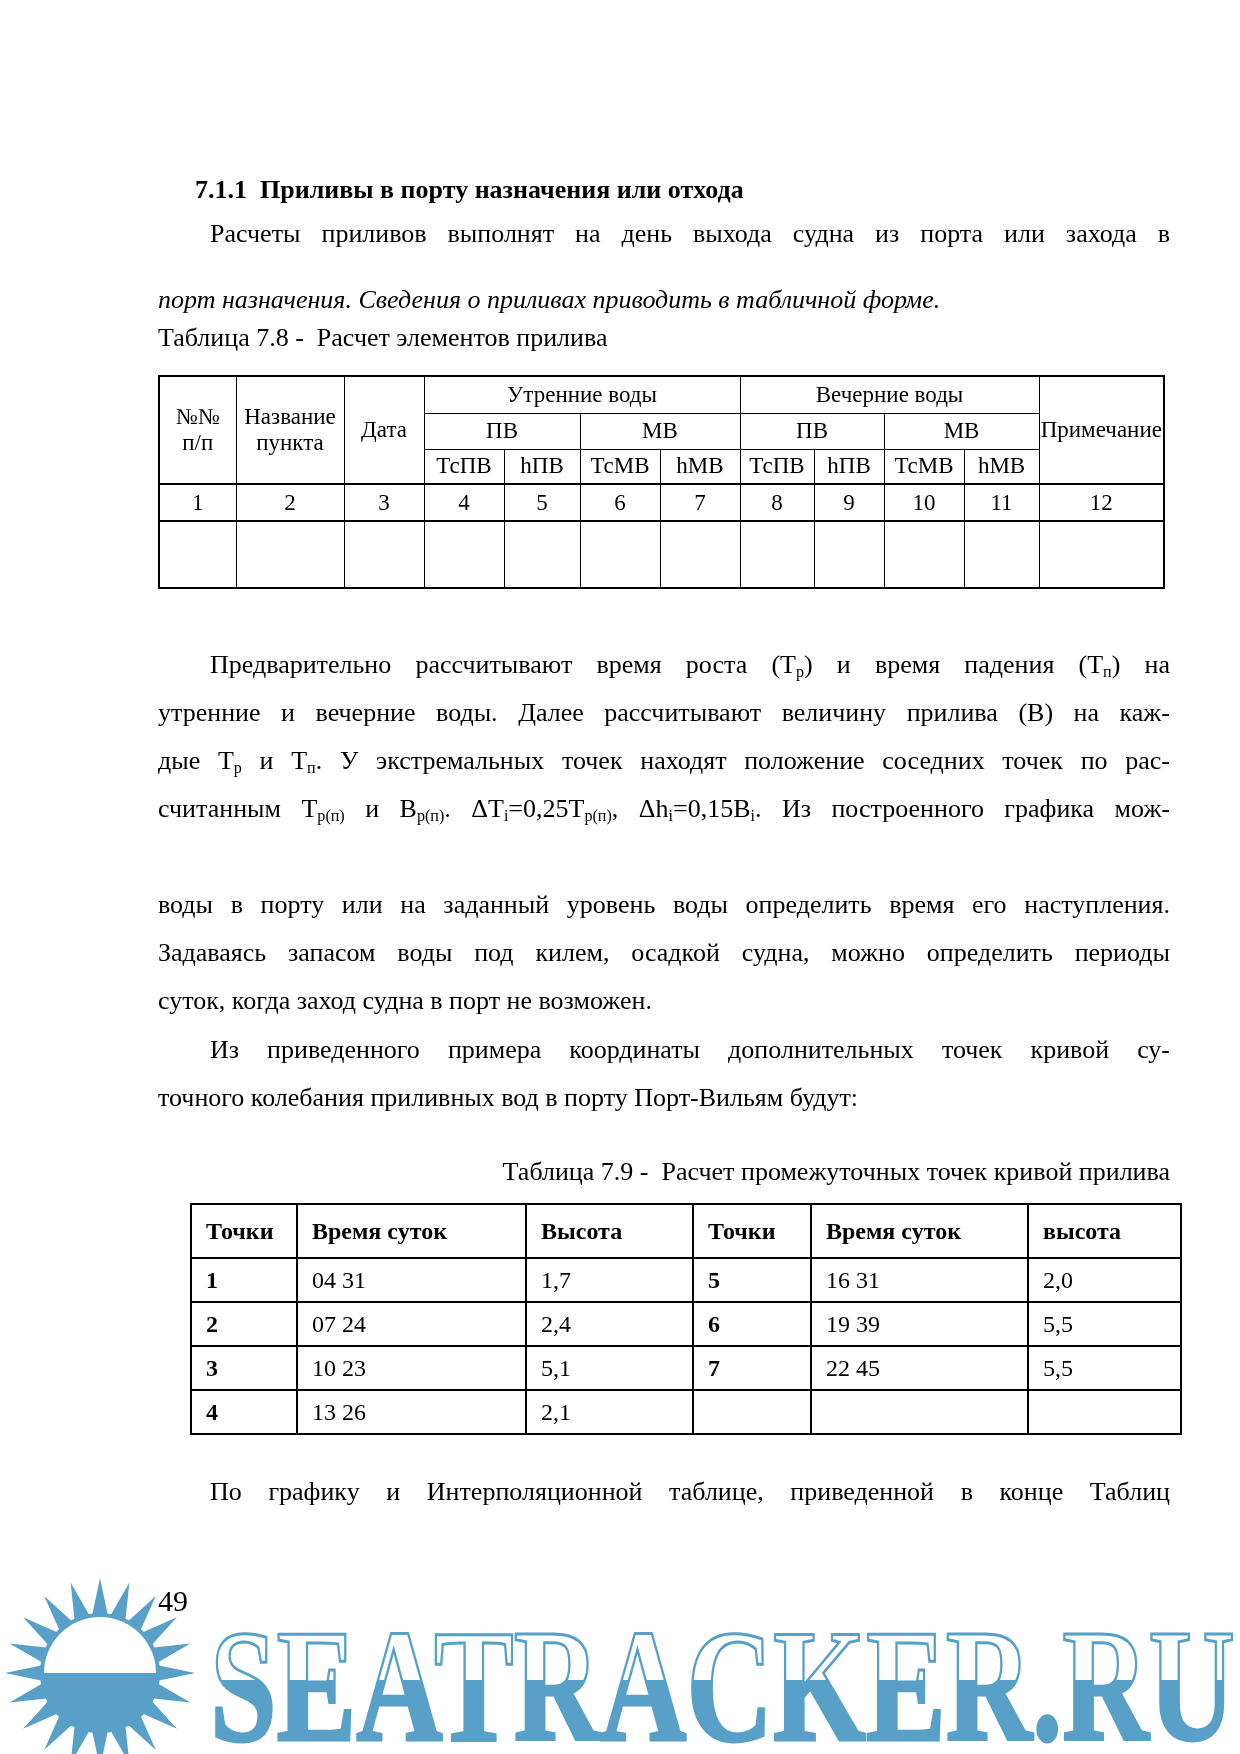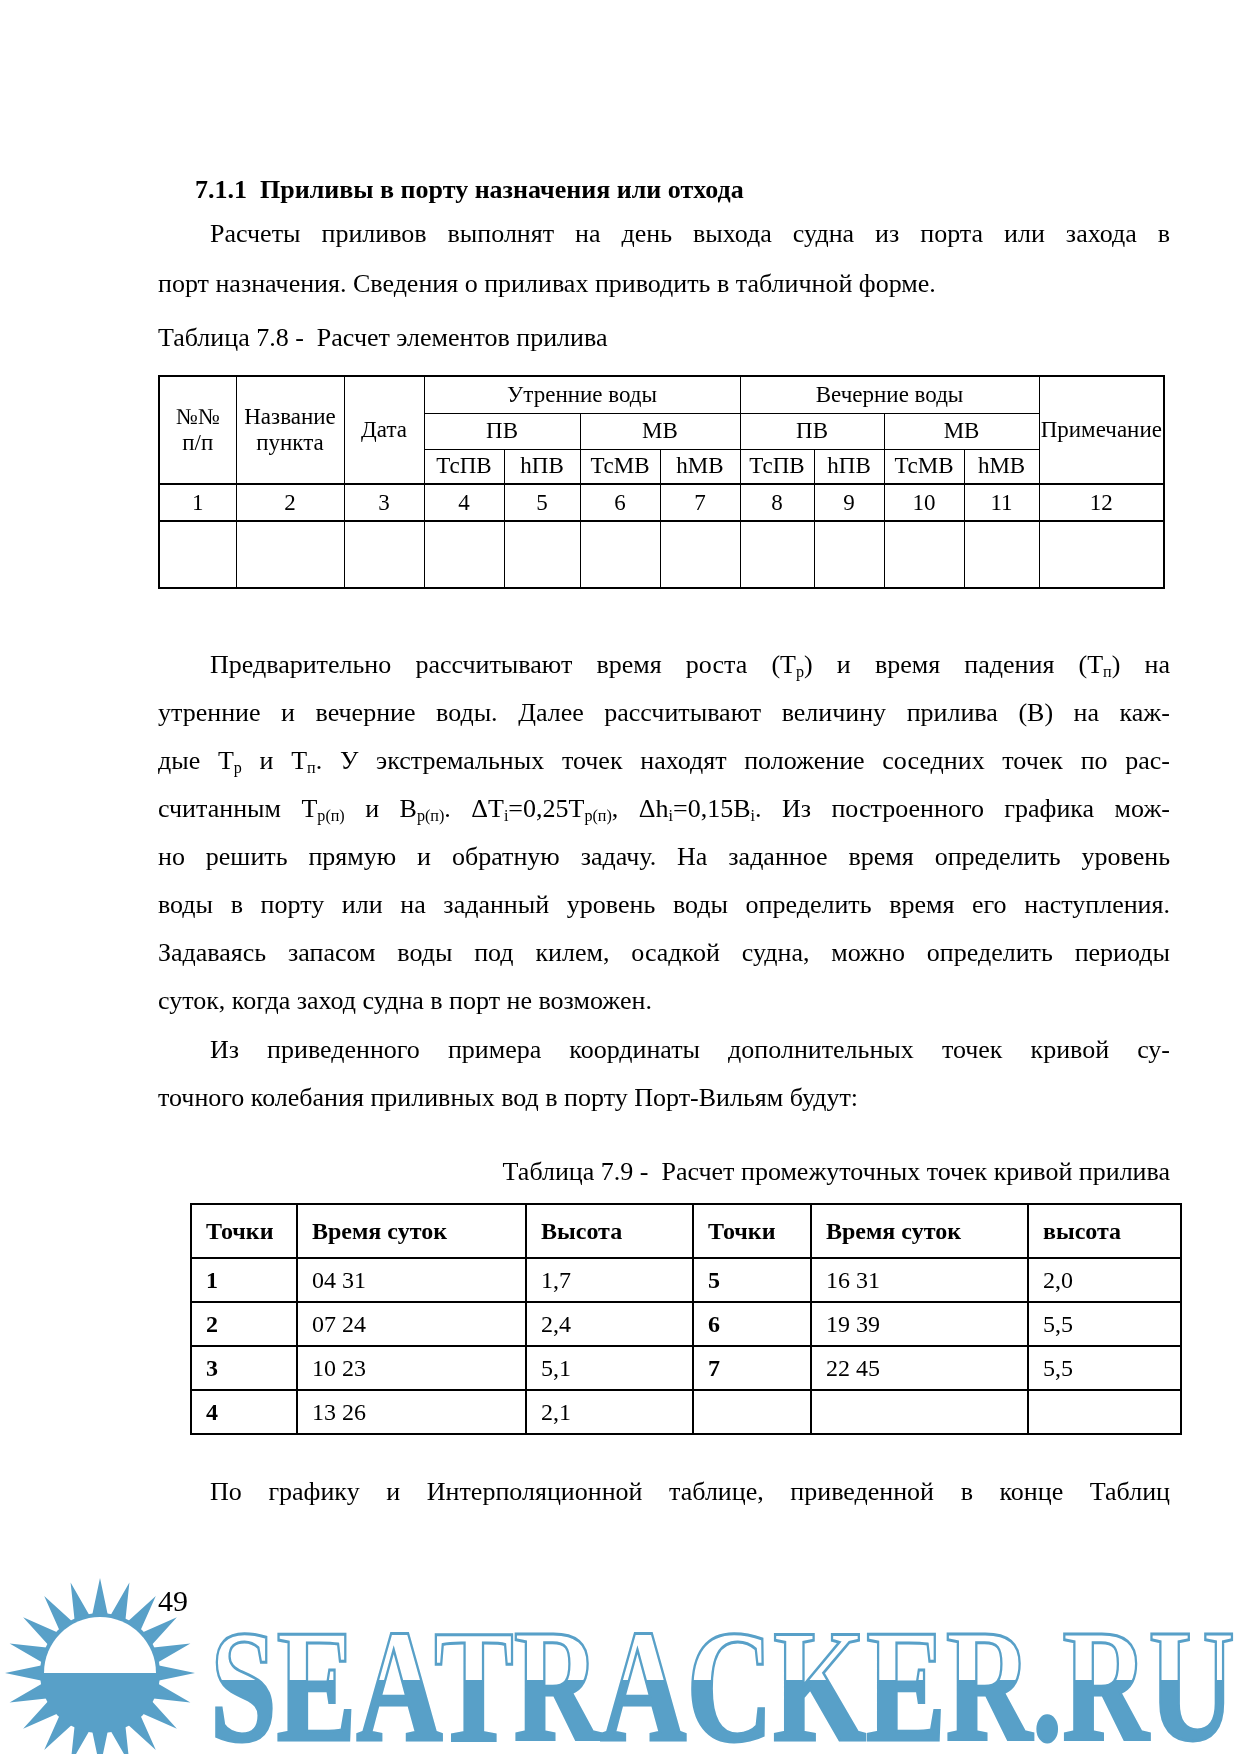--- a/index.html
+++ b/index.html
@@ -196,25 +196,24 @@
     </defs>
     <g>
       <polygon id="sunrays" fill="#58a0c8" points="100.0,13.0 108.6,53.7 129.4,17.6 125.0,59.0 155.8,31.1 138.9,69.1 176.9,52.2 149.0,83.0 190.4,78.6 154.3,99.4 195.0,108.0 154.3,116.6 190.4,137.4 149.0,133.0 176.9,163.8 138.9,146.9 155.8,184.9 125.0,157.0 129.4,198.4 108.6,162.3 100.0,203.0 91.4,162.3 70.6,198.4 75.0,157.0 44.2,184.9 61.1,146.9 23.1,163.8 51.0,133.0 9.6,137.4 45.7,116.6 5.0,108.0 45.7,99.4 9.6,78.6 51.0,83.0 23.1,52.2 61.1,69.1 44.2,31.1 75.0,59.0 70.6,17.6 91.4,53.7"></polygon>
       <circle cx="100" cy="108" r="60" fill="#58a0c8"></circle>
       <path d="M 44,108 A 56 56 0 0 1 156,108 Z" fill="#ffffff"></path>
     </g>
     <text id="wmtext" x="210" y="175" textLength="1025" lengthAdjust="spacingAndGlyphs" font-family="Liberation Serif, DejaVu Serif, serif" font-weight="bold" font-size="160" fill="url(#wmgrad)" stroke="#58a0c8" stroke-width="3">SEATRACKER.RU</text>
   </svg>
 
 <div class="line just indent" style="top: 210px;">Расчеты приливов выполнят на день выхода судна из порта или захода в</div>
-    <div class="line" style="top: 260px;">порт назначения. Сведения о приливах приводить в табличной форме.</div>
+    <div class="line" style="top: 276px; font-style: italic;">порт назначения. Сведения о приливах приводить в табличной форме.</div>
     <div class="line just indent" style="top: 641px;">Предварительно рассчитывают время роста (Т<sub>р</sub>) и время падения (Т<sub>п</sub>) на</div>
     <div class="line just" style="top: 689px;">утренние и вечерние воды. Далее рассчитывают величину прилива (В) на каж-</div>
     <div class="line just" style="top: 737px;">дые Т<sub>р</sub> и Т<sub>п</sub>. У экстремальных точек находят положение соседних точек по рас-</div>
     <div class="line just" style="top: 785px;">считанным Т<sub>р(п)</sub> и В<sub>р(п)</sub>. ΔТ<sub>i</sub>=0,25Т<sub>р(п)</sub>, Δh<sub>i</sub>=0,15В<sub>i</sub>. Из построенного графика мож-</div>
-    <div class="line just" style="top: 833px;">но решить прямую и обратную задачу. На заданное время определить уровень</div>
     <div class="line just" style="top: 881px;">воды в порту или на заданный уровень воды определить время его наступления.</div>
     <div class="line just" style="top: 929px;">Задаваясь запасом воды под килем, осадкой судна, можно определить периоды</div>
     <div class="line" style="top: 977px;">суток, когда заход судна в порт не возможен.</div>
     <div class="line just indent" style="top: 1026px;">Из приведенного примера координаты дополнительных точек кривой су-</div>
     <div class="line" style="top: 1074px;">точного колебания приливных вод в порту Порт-Вильям будут:</div>
     <div class="line just indent" style="top: 1468px;">По графику и Интерполяционной таблице, приведенной в конце Таблиц</div>
   </div>
 
 </body></html>

